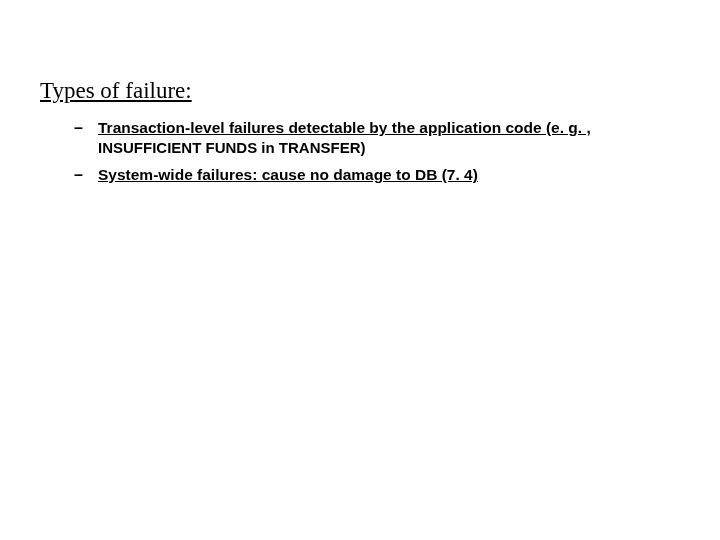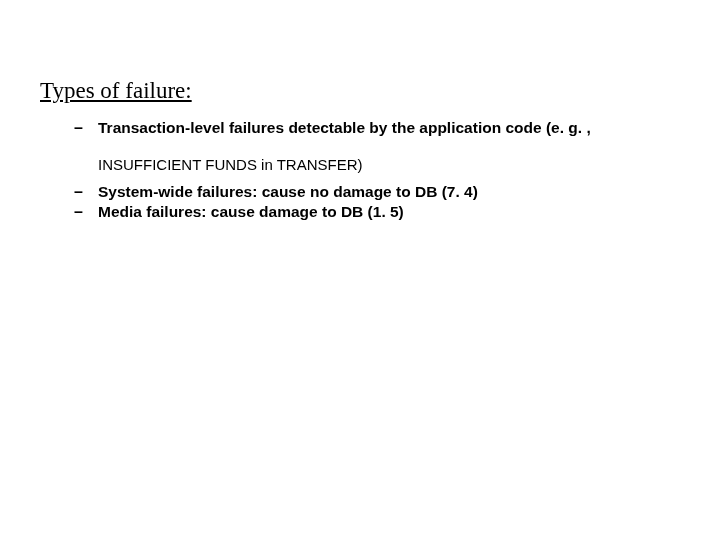--- a/index.html
+++ b/index.html
@@ -39,26 +39,27 @@
     content: "–";
     position: absolute;
     left: 0;
     top: 0;
     font-weight: bold;
     font-size: 16px;
   }
   .bold {
     font-weight: bold;
     font-size: 15.5px;
+    text-decoration: underline;
   }
   .sub {
-    font-weight: normal;
+    font-weight: bold;
     font-size: 15px;
     display: block;
-    margin-top: 18px;
+    margin-top: 1px;
   }
   .gap {
     height: 8px;
   }
 </style>
 </head>
 <body>
 
 <div class="slide">
 
@@ -66,18 +67,15 @@
 
   <ul class="bullets">
     <li>
       <span class="bold">Transaction-level failures detectable by the application code (e. g. ,</span>
       <span class="sub">INSUFFICIENT FUNDS in TRANSFER)</span>
     </li>
     <div class="gap"></div>
     <li>
       <span class="bold">System-wide failures: cause no damage to DB  (7. 4)</span>
     </li>
-    <li>
-      <span class="bold">Media failures: cause damage to DB (1. 5)</span>
-    </li>
   </ul>
 
 </div>
 
 </body></html>

